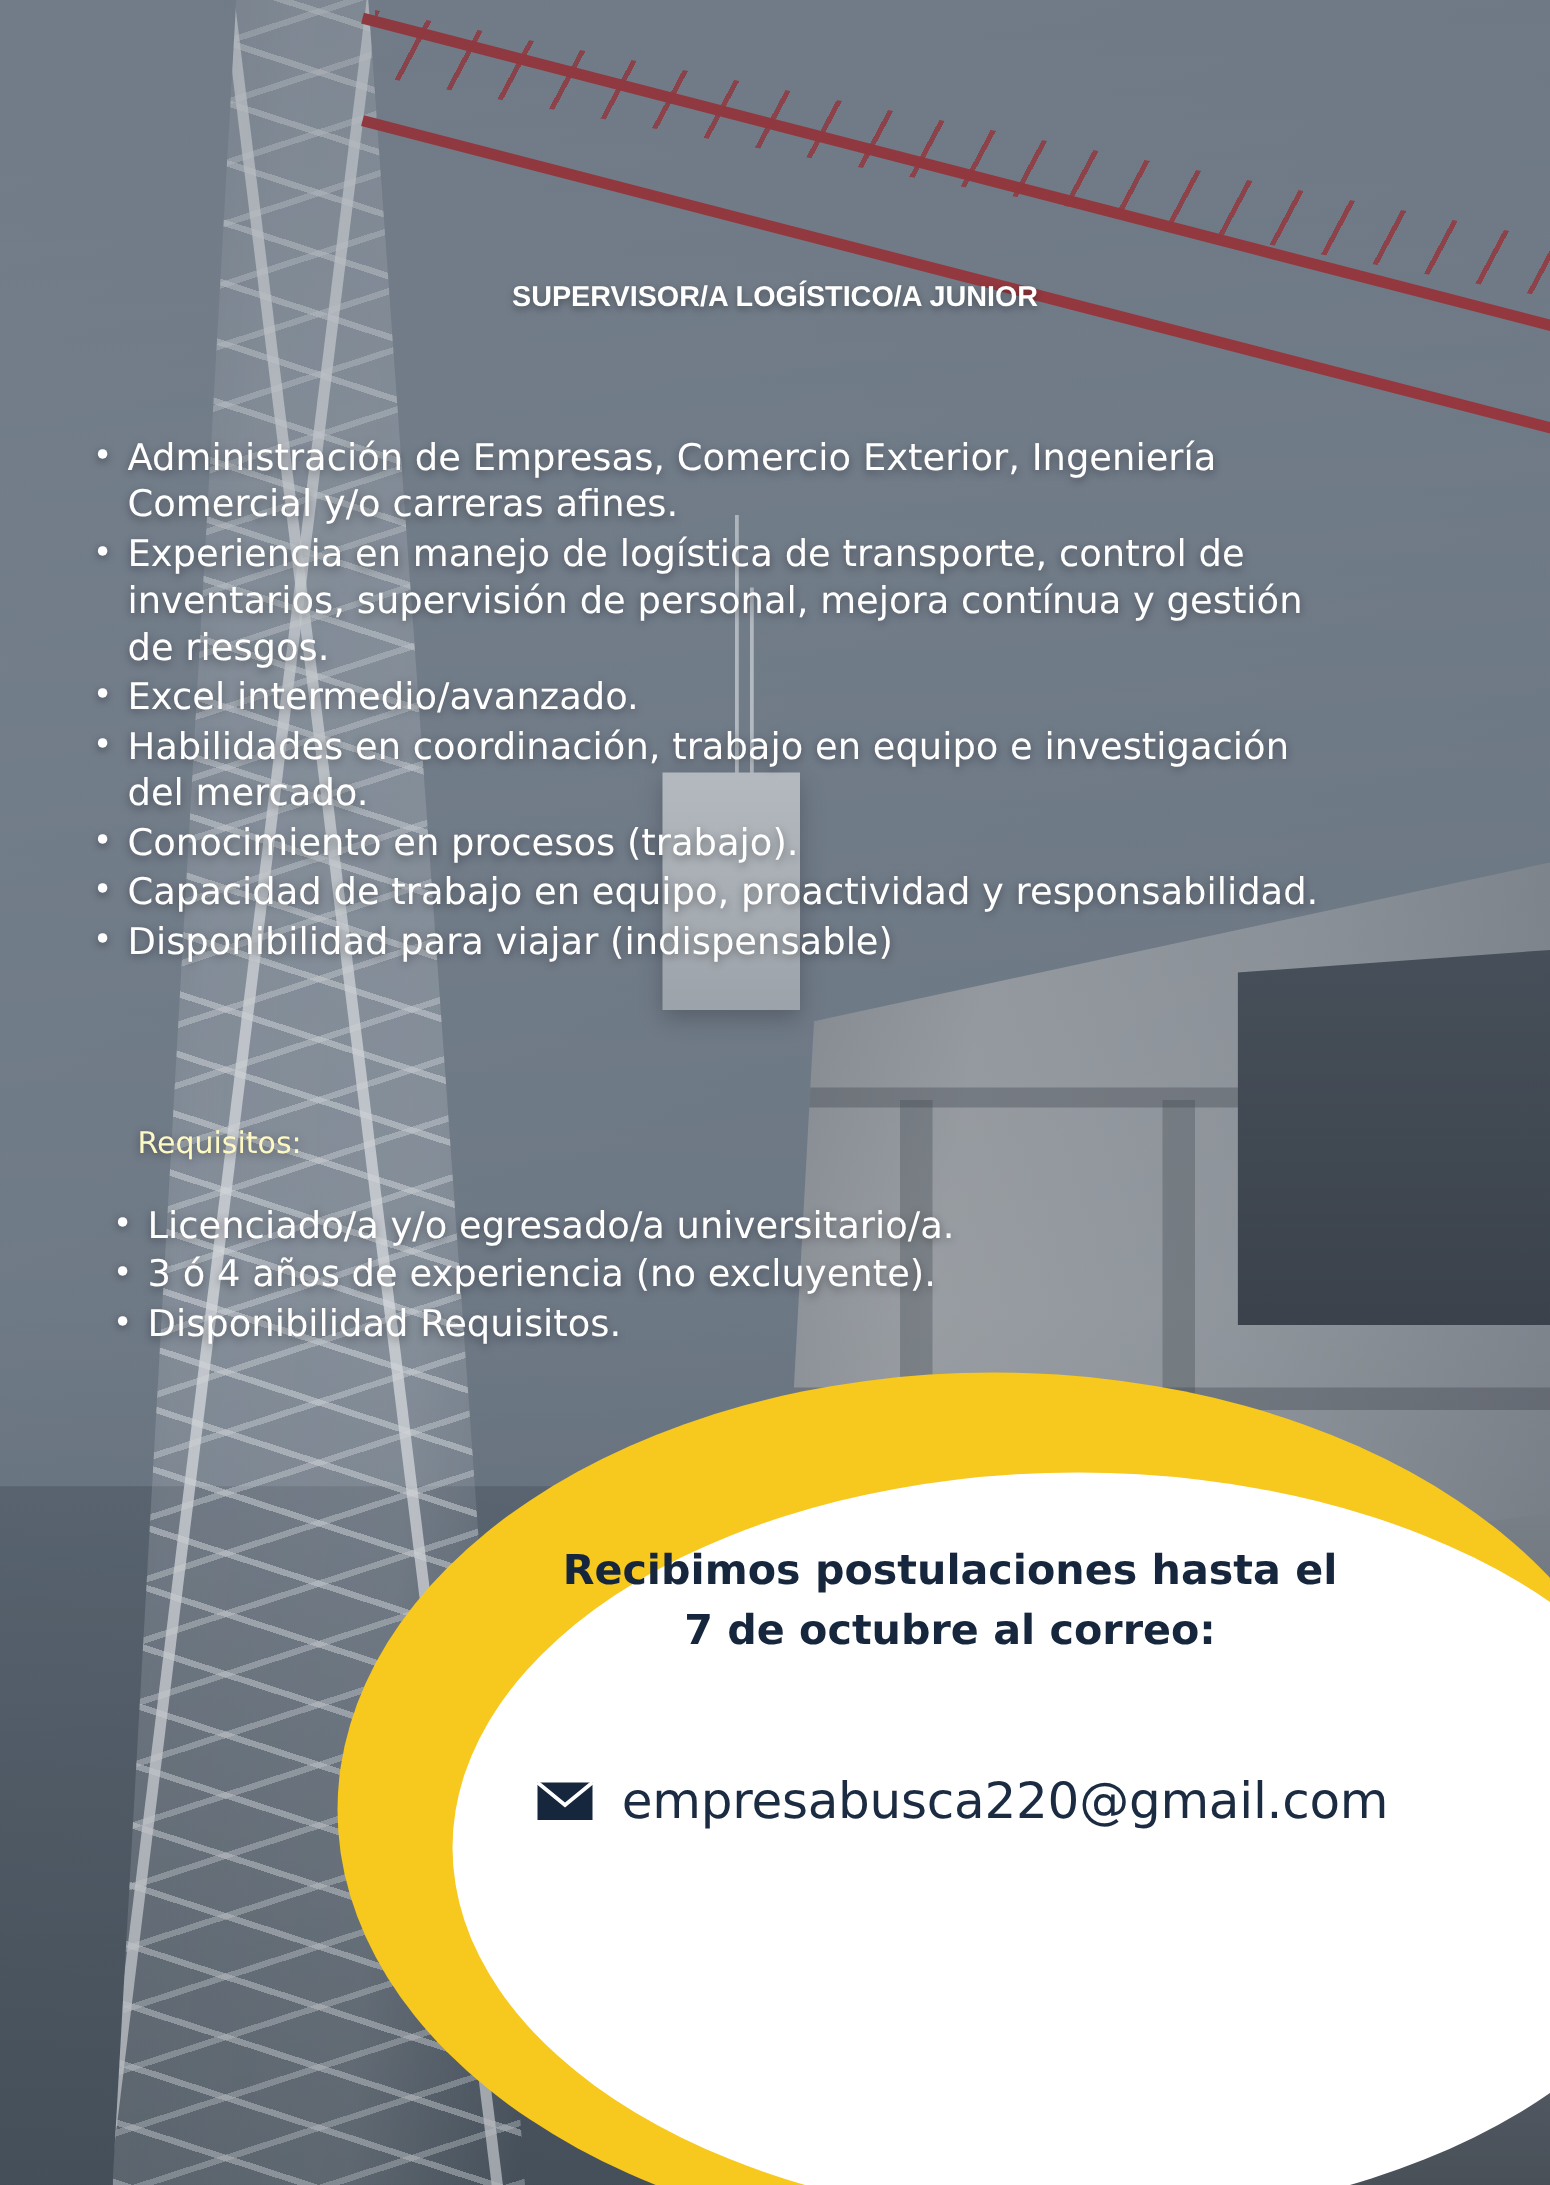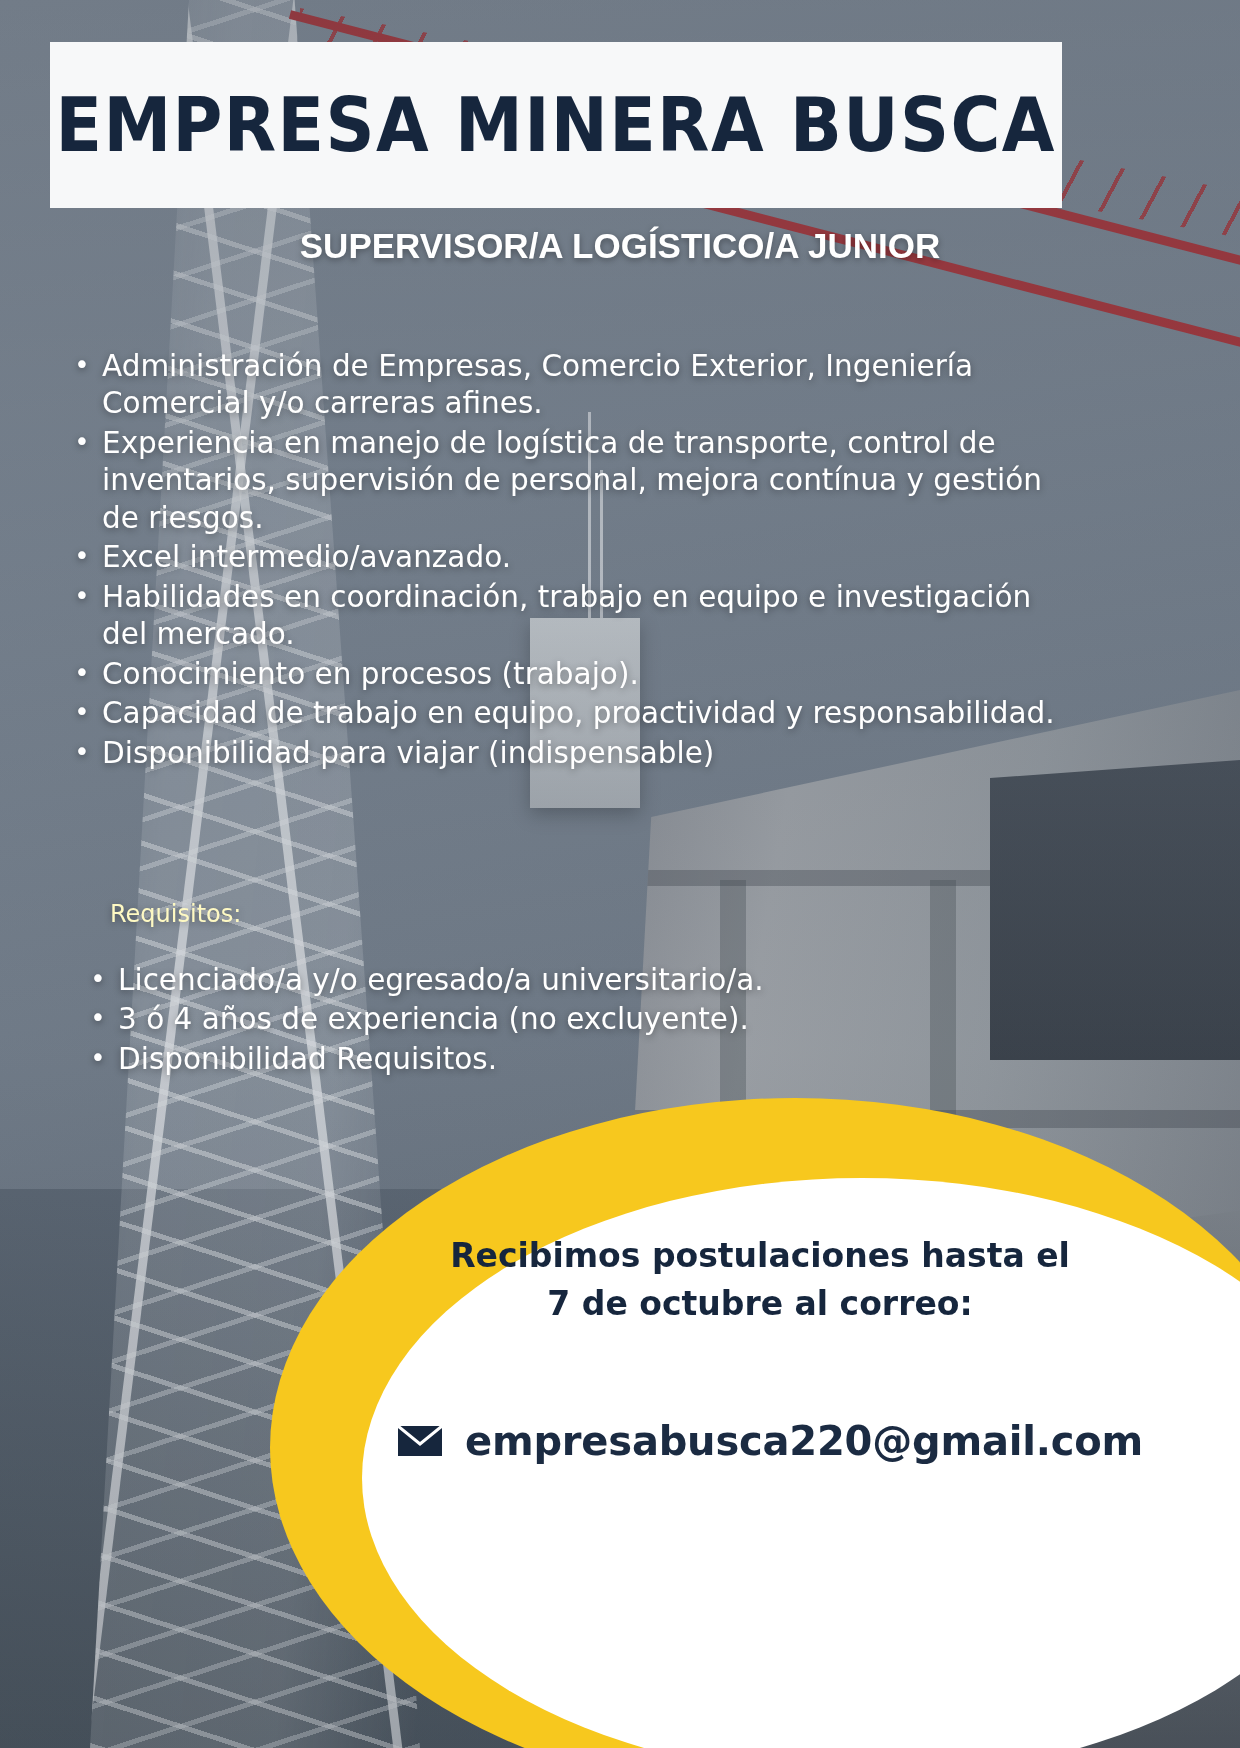--- a/index.html
+++ b/index.html
@@ -121,21 +121,21 @@
   }
 
   
   .subtitle {
     position: absolute;
     left: 0; top: 222px; width: 100%;
     text-align: center;
     color: #ffffff;
     font-family: "Liberation Sans", sans-serif;
     font-weight: bold;
-    font-size: 35px;
+    font-size: 23px;
     line-height: 1.35;
     text-shadow: 0 2px 6px rgba(0,0,0,0.35);
   }
 
   
   .list {
     position: absolute;
     left: 62px;
     width: 1010px;
     color: #ffffff;
@@ -197,21 +197,20 @@
     line-height: 1.45;
   }
   .email-row {
     position: absolute;
     left: 380px; top: 1418px;
     width: 780px;
     display: flex;
     align-items: center;
     justify-content: center;
     gap: 22px;
-    font-weight: bold;
   }
   .mail-icon {
     width: 46px; height: 32px;
     position: relative;
     flex: 0 0 auto;
   }
   .email-text {
     color: #1b2b42;
     font-family: "DejaVu Sans", sans-serif;
     font-size: 40px;
@@ -249,23 +248,20 @@
 
     </div>
 
     <div class="cable"></div>
     <div class="cable cable2"></div>
     <div class="load"></div>
 
     <div class="overlay"></div>
   </div>
 
-  <div class="title-band">
-    <h1>EMPRESA MINERA BUSCA</h1>
-  </div>
 
   <div class="subtitle">
     <div>SUPERVISOR/A LOGÍSTICO/A JUNIOR</div>
   </div>
 
   <div class="list list-main">
     <div class="li">
       <span class="bullet">•</span>
       <span class="li-text">Administración de Empresas, Comercio Exterior, Ingeniería Comercial y/o carreras afines.</span>
     </div>

